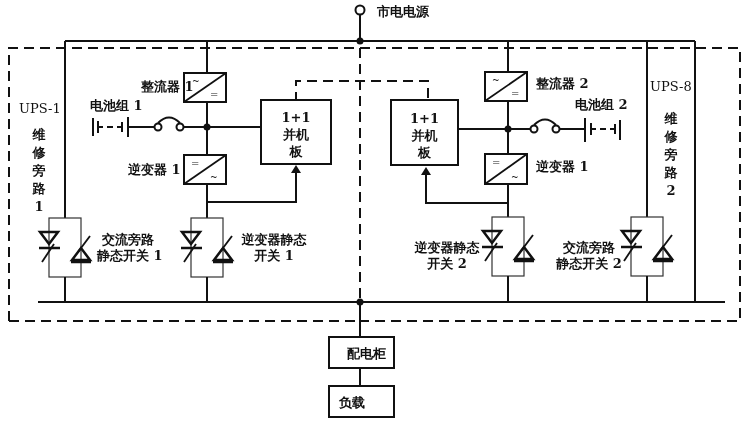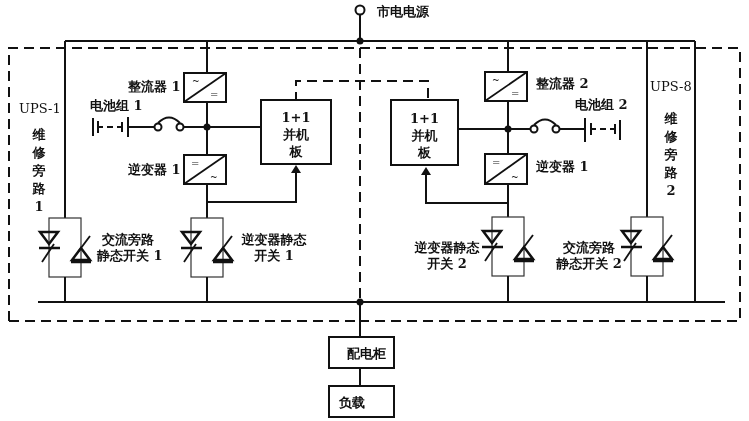--- a/index.html
+++ b/index.html
@@ -171,21 +171,21 @@
 
 <div class="lbl" style="left:19px; top:101px; font-weight:normal;">UPS-1</div>
 <div class="vert" style="left:31px; top:126px;">
   <div>维</div>
   <div>修</div>
   <div>旁</div>
   <div>路</div>
   <div>1</div>
 </div>
 
-<div class="lbl" style="left:128px; top:79px;">整流器 1</div>
+<div class="lbl" style="left:141px; top:79px;">整流器 1</div>
 <div class="lbl" style="left:90px; top:98px;">电池组 1</div>
 <div class="lbl" style="left:128px; top:162px;">逆变器 1</div>
 
 <div class="boxtxt" style="left:261px; top:109px; width:70px;">
   <div>1+1</div>
   <div>并机</div>
   <div>板</div>
 </div>
 
 <div class="lbl lbl-c" style="left:97px; top:232px; width:62px;">

